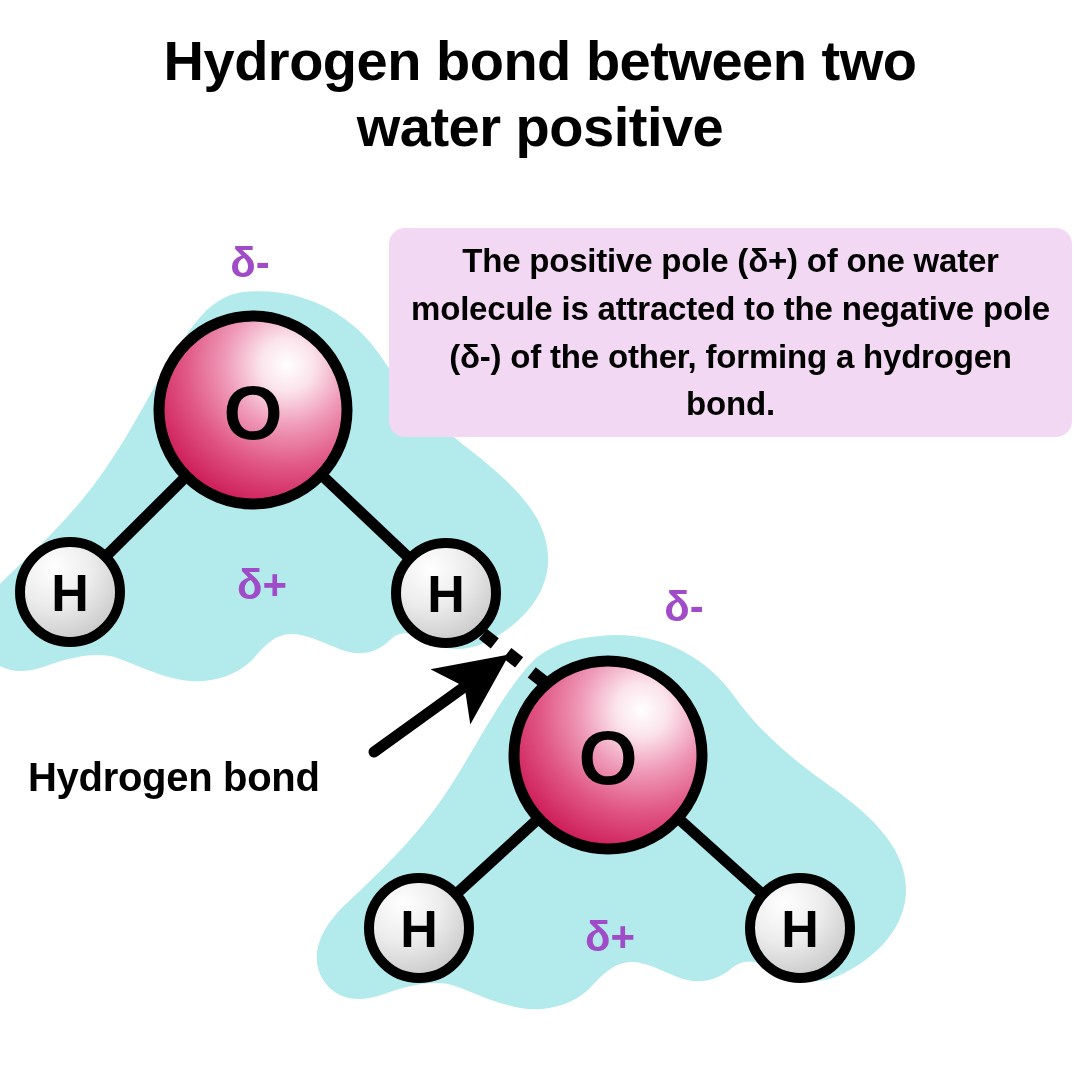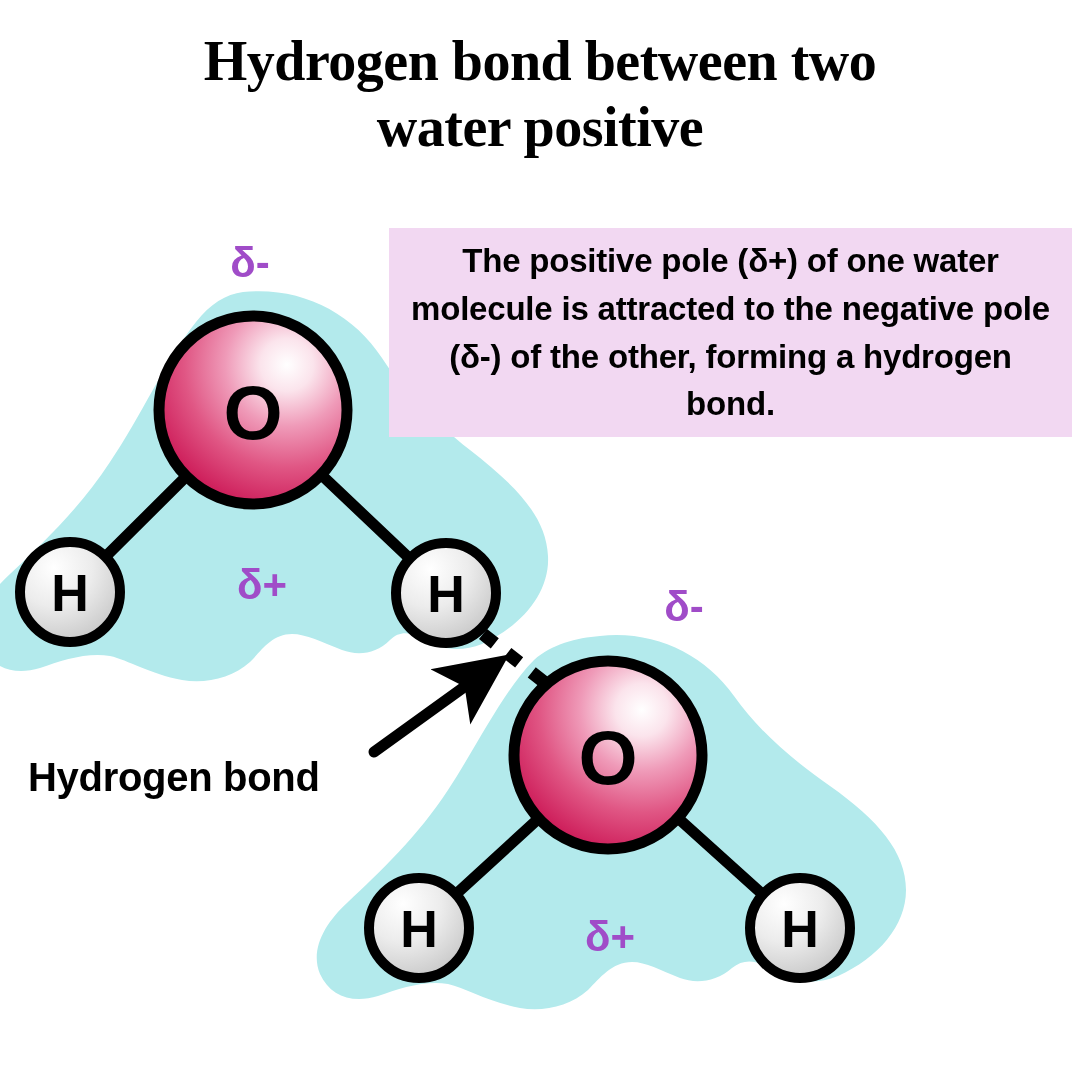--- a/index.html
+++ b/index.html
@@ -31,38 +31,38 @@
     display: block;
   }
 
   
   .title {
     position: absolute;
     left: 40px;
     top: 28px;
     width: 1000px;
     text-align: center;
-    font-family: Liberation Serif, serif;
+    font-family: Liberation Sans, sans-serif;
     font-weight: bold;
     font-size: 56px;
     line-height: 1.18;
     color: #000000;
     letter-spacing: -0.5px;
   }
 
   
   .callout {
     position: absolute;
     left: 389px;
     top: 228px;
     width: 683px;
     height: 209px;
     box-sizing: border-box;
     background: #f2d8f2;
-    border-radius: 0;
+    border-radius: 16px;
     display: flex;
     align-items: center;
     justify-content: center;
     padding: 4px 12px;
   }
   .callout-text {
     text-align: center;
     font-family: "Liberation Sans", sans-serif;
     font-weight: bold;
     font-size: 33px;

